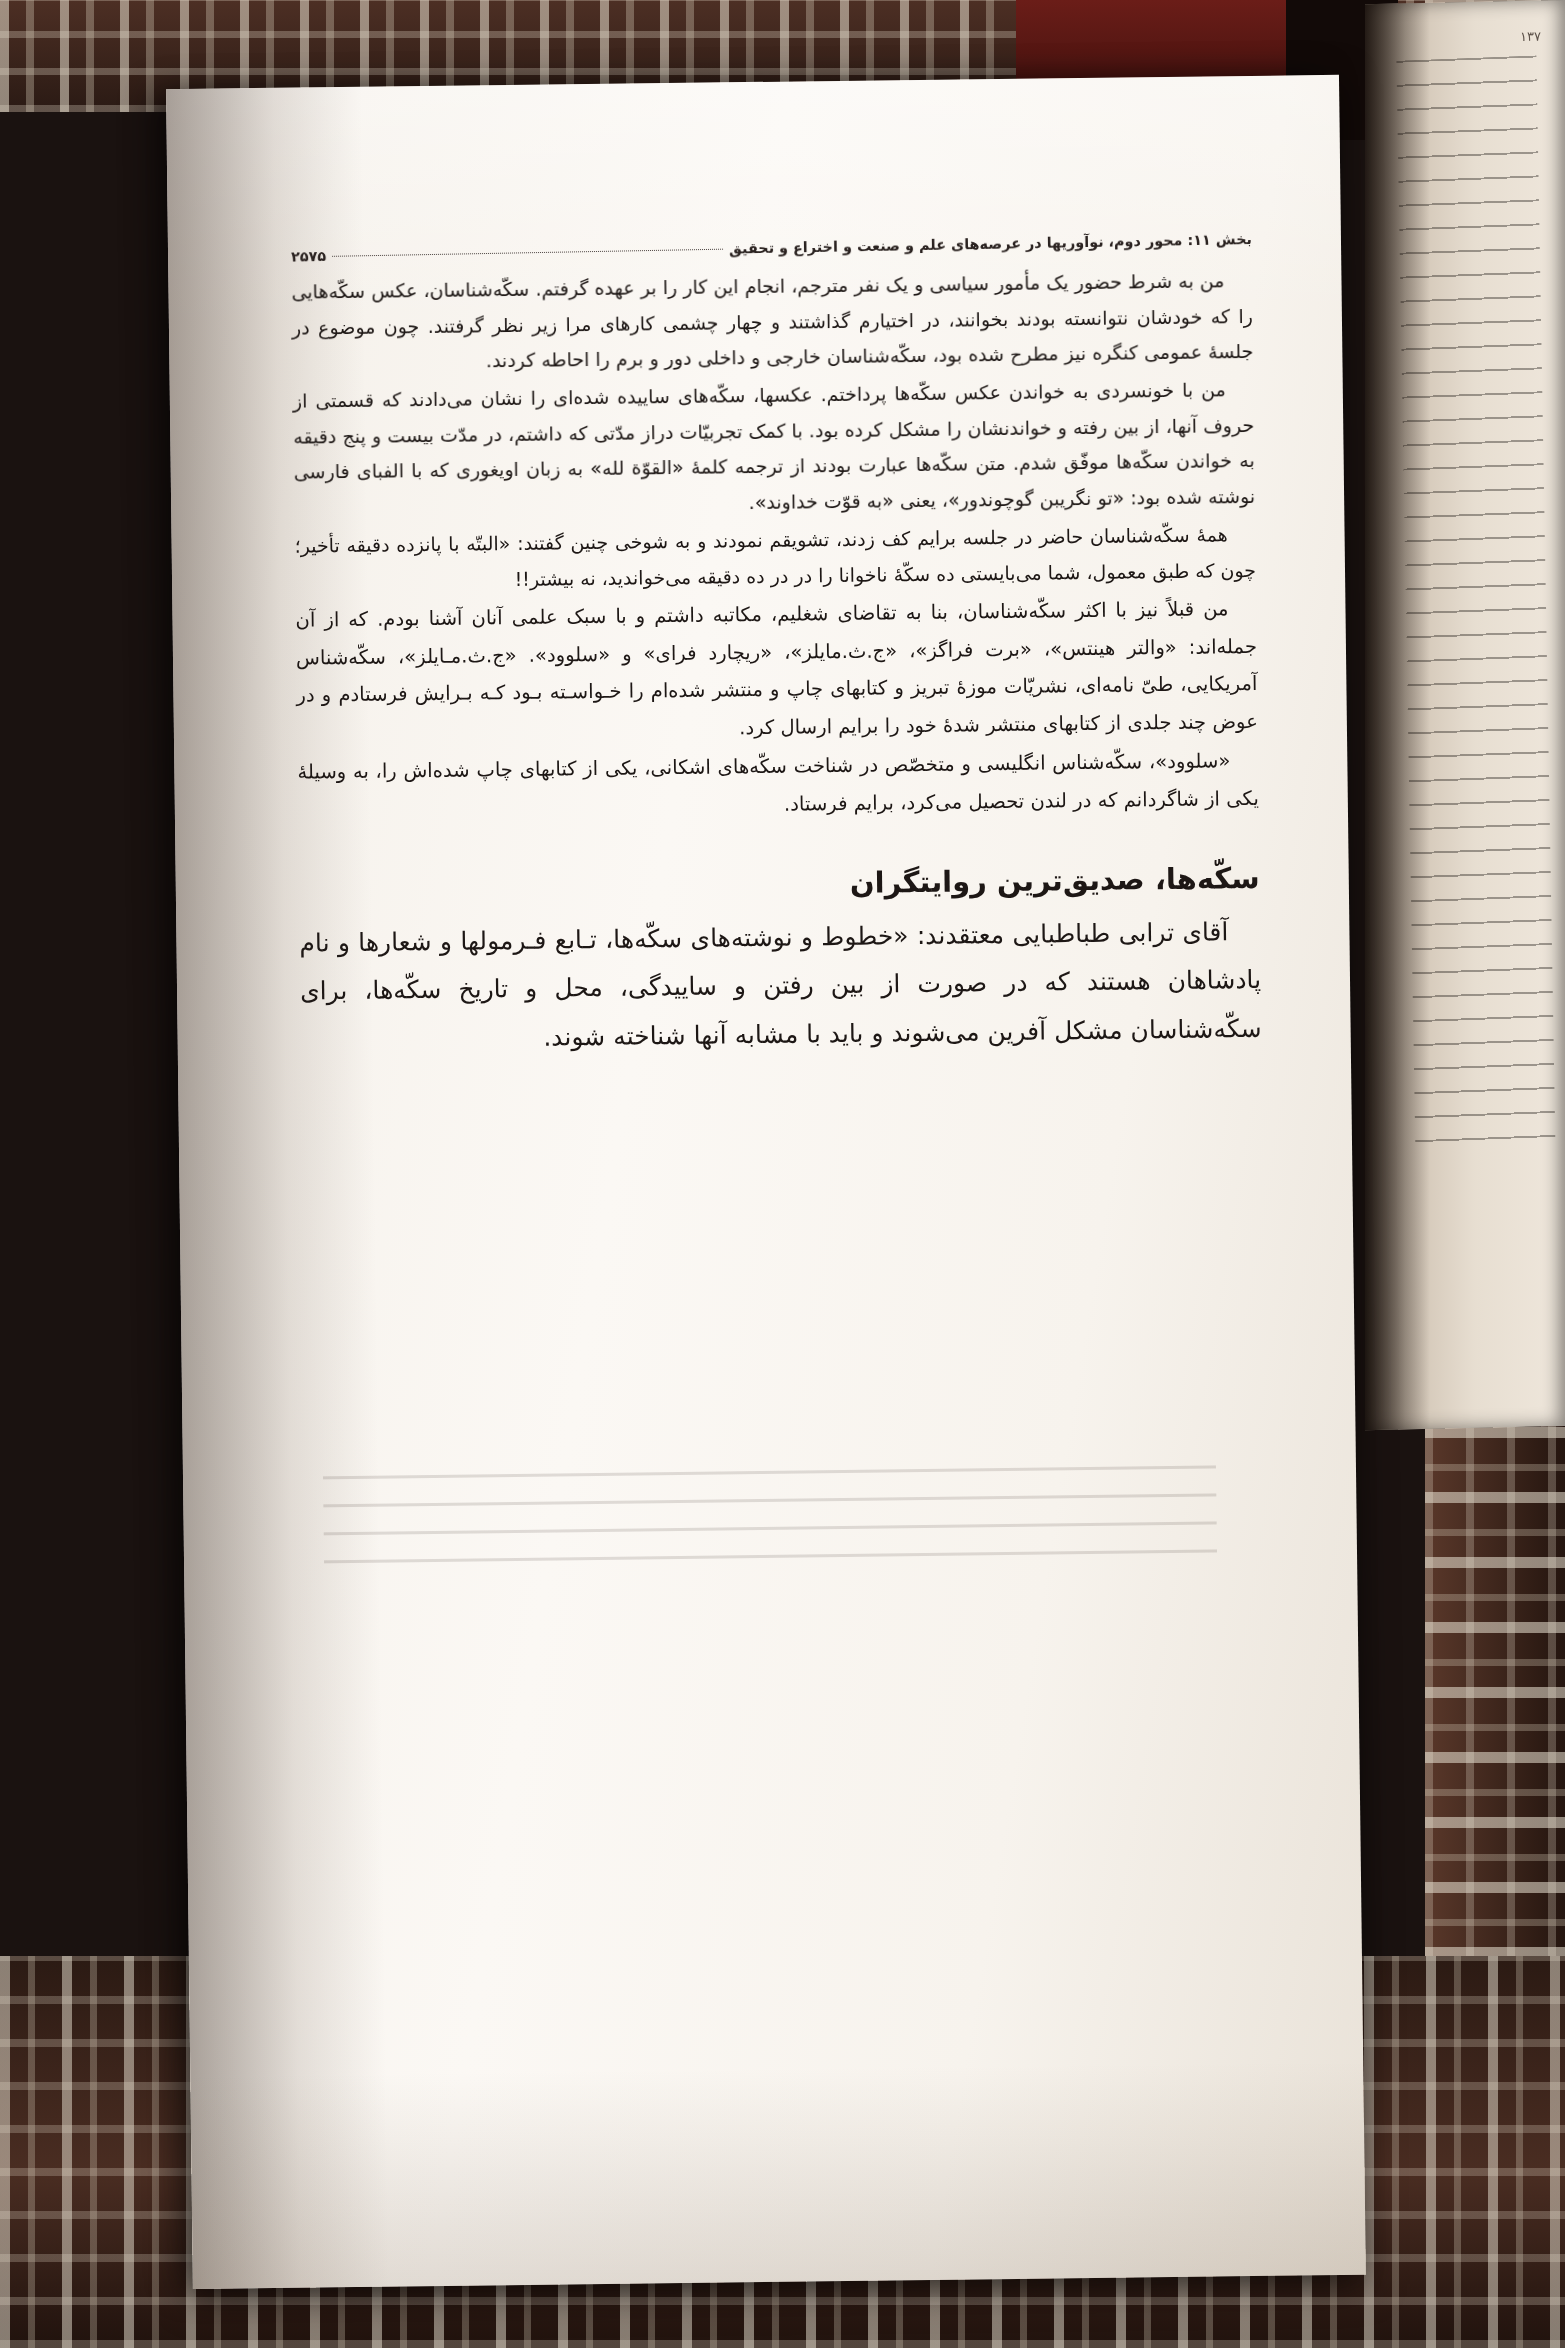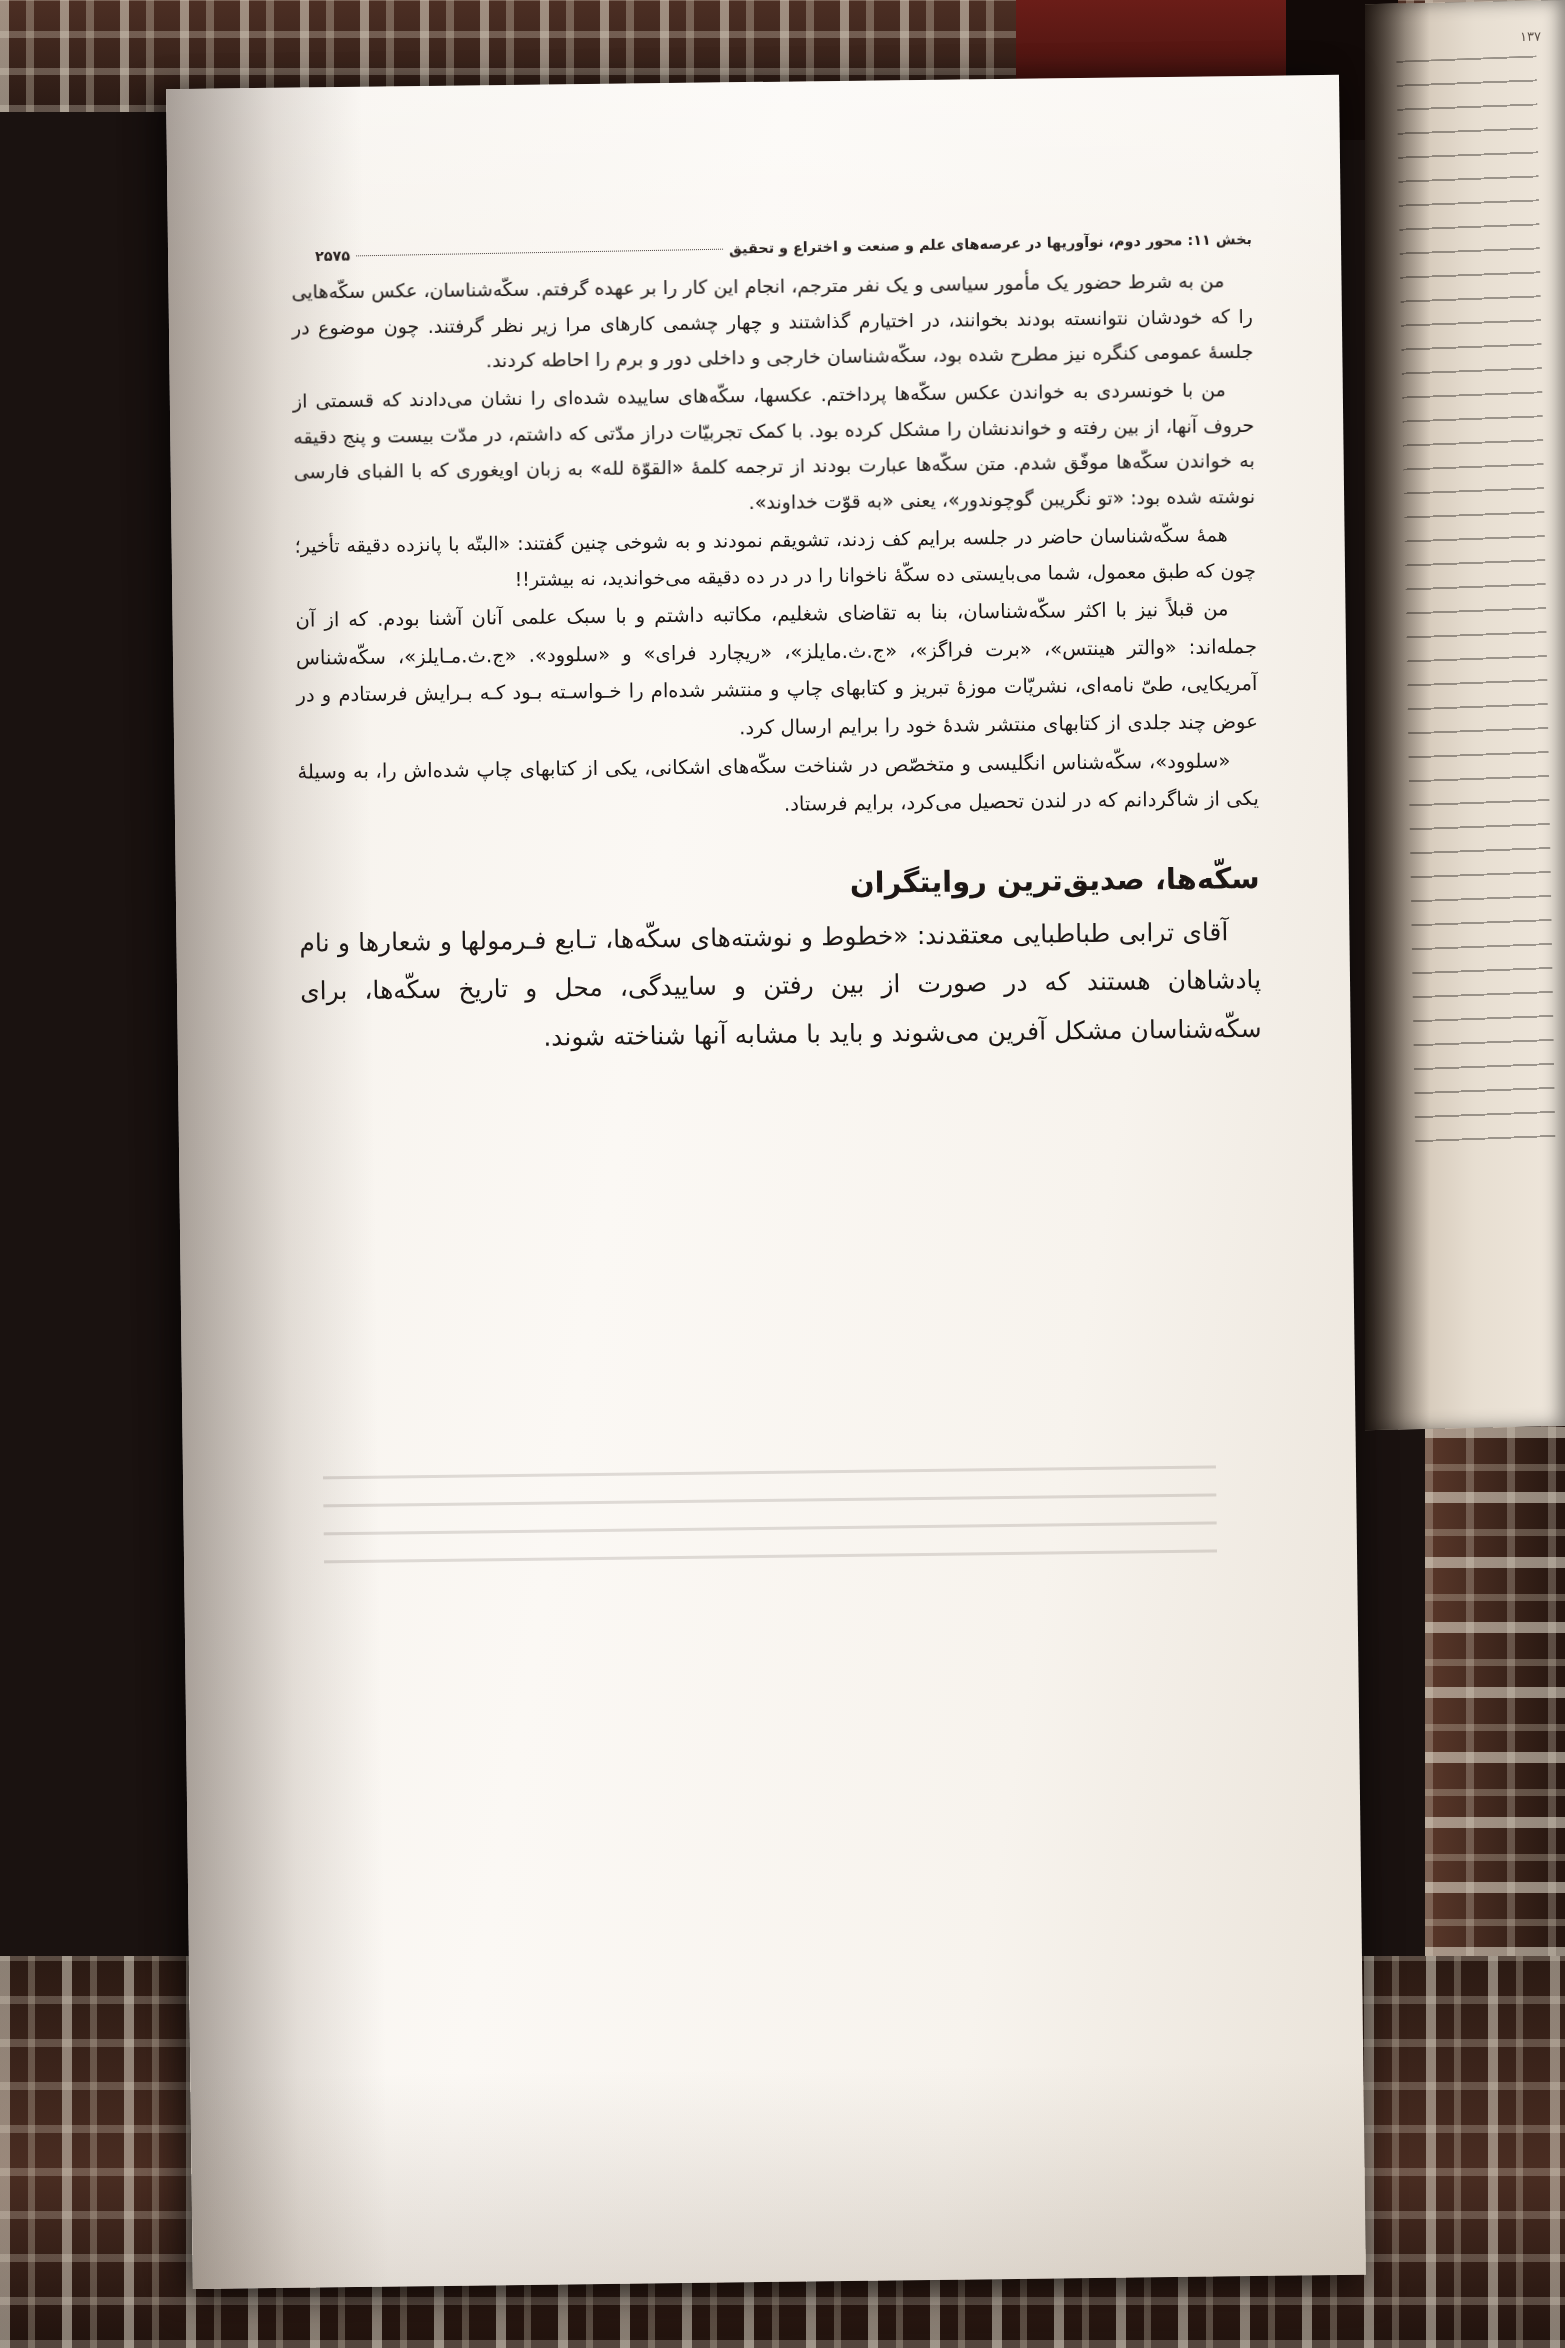--- a/index.html
+++ b/index.html
@@ -136,21 +136,21 @@
 
   .running-head{
     display:flex;justify-content:space-between;align-items:baseline;
     font-size:14.4px;color:#2a2220;
     padding-bottom:3.7px;
     transform:rotate(-0.35deg);
     letter-spacing:0.1px;
   }
   .running-head .rh-title{font-weight:600;}
   .running-head .rh-dots{flex:1;margin:0 5.6px;border-bottom:1.4px dotted #4b4340;position:relative;top:-3.7px;}
-  .running-head .rh-num{font-weight:700;margin-left:24px;}
+  .running-head .rh-num{font-weight:700;}
 
   p.para{
     margin:0 0 1.9px 0;
     text-indent:28px;
     font-size:19.6px;
     line-height:1.92;
     text-align:justify;
     text-justify:inter-word;
   }
   p.small{font-size:19px;line-height:1.88;}

